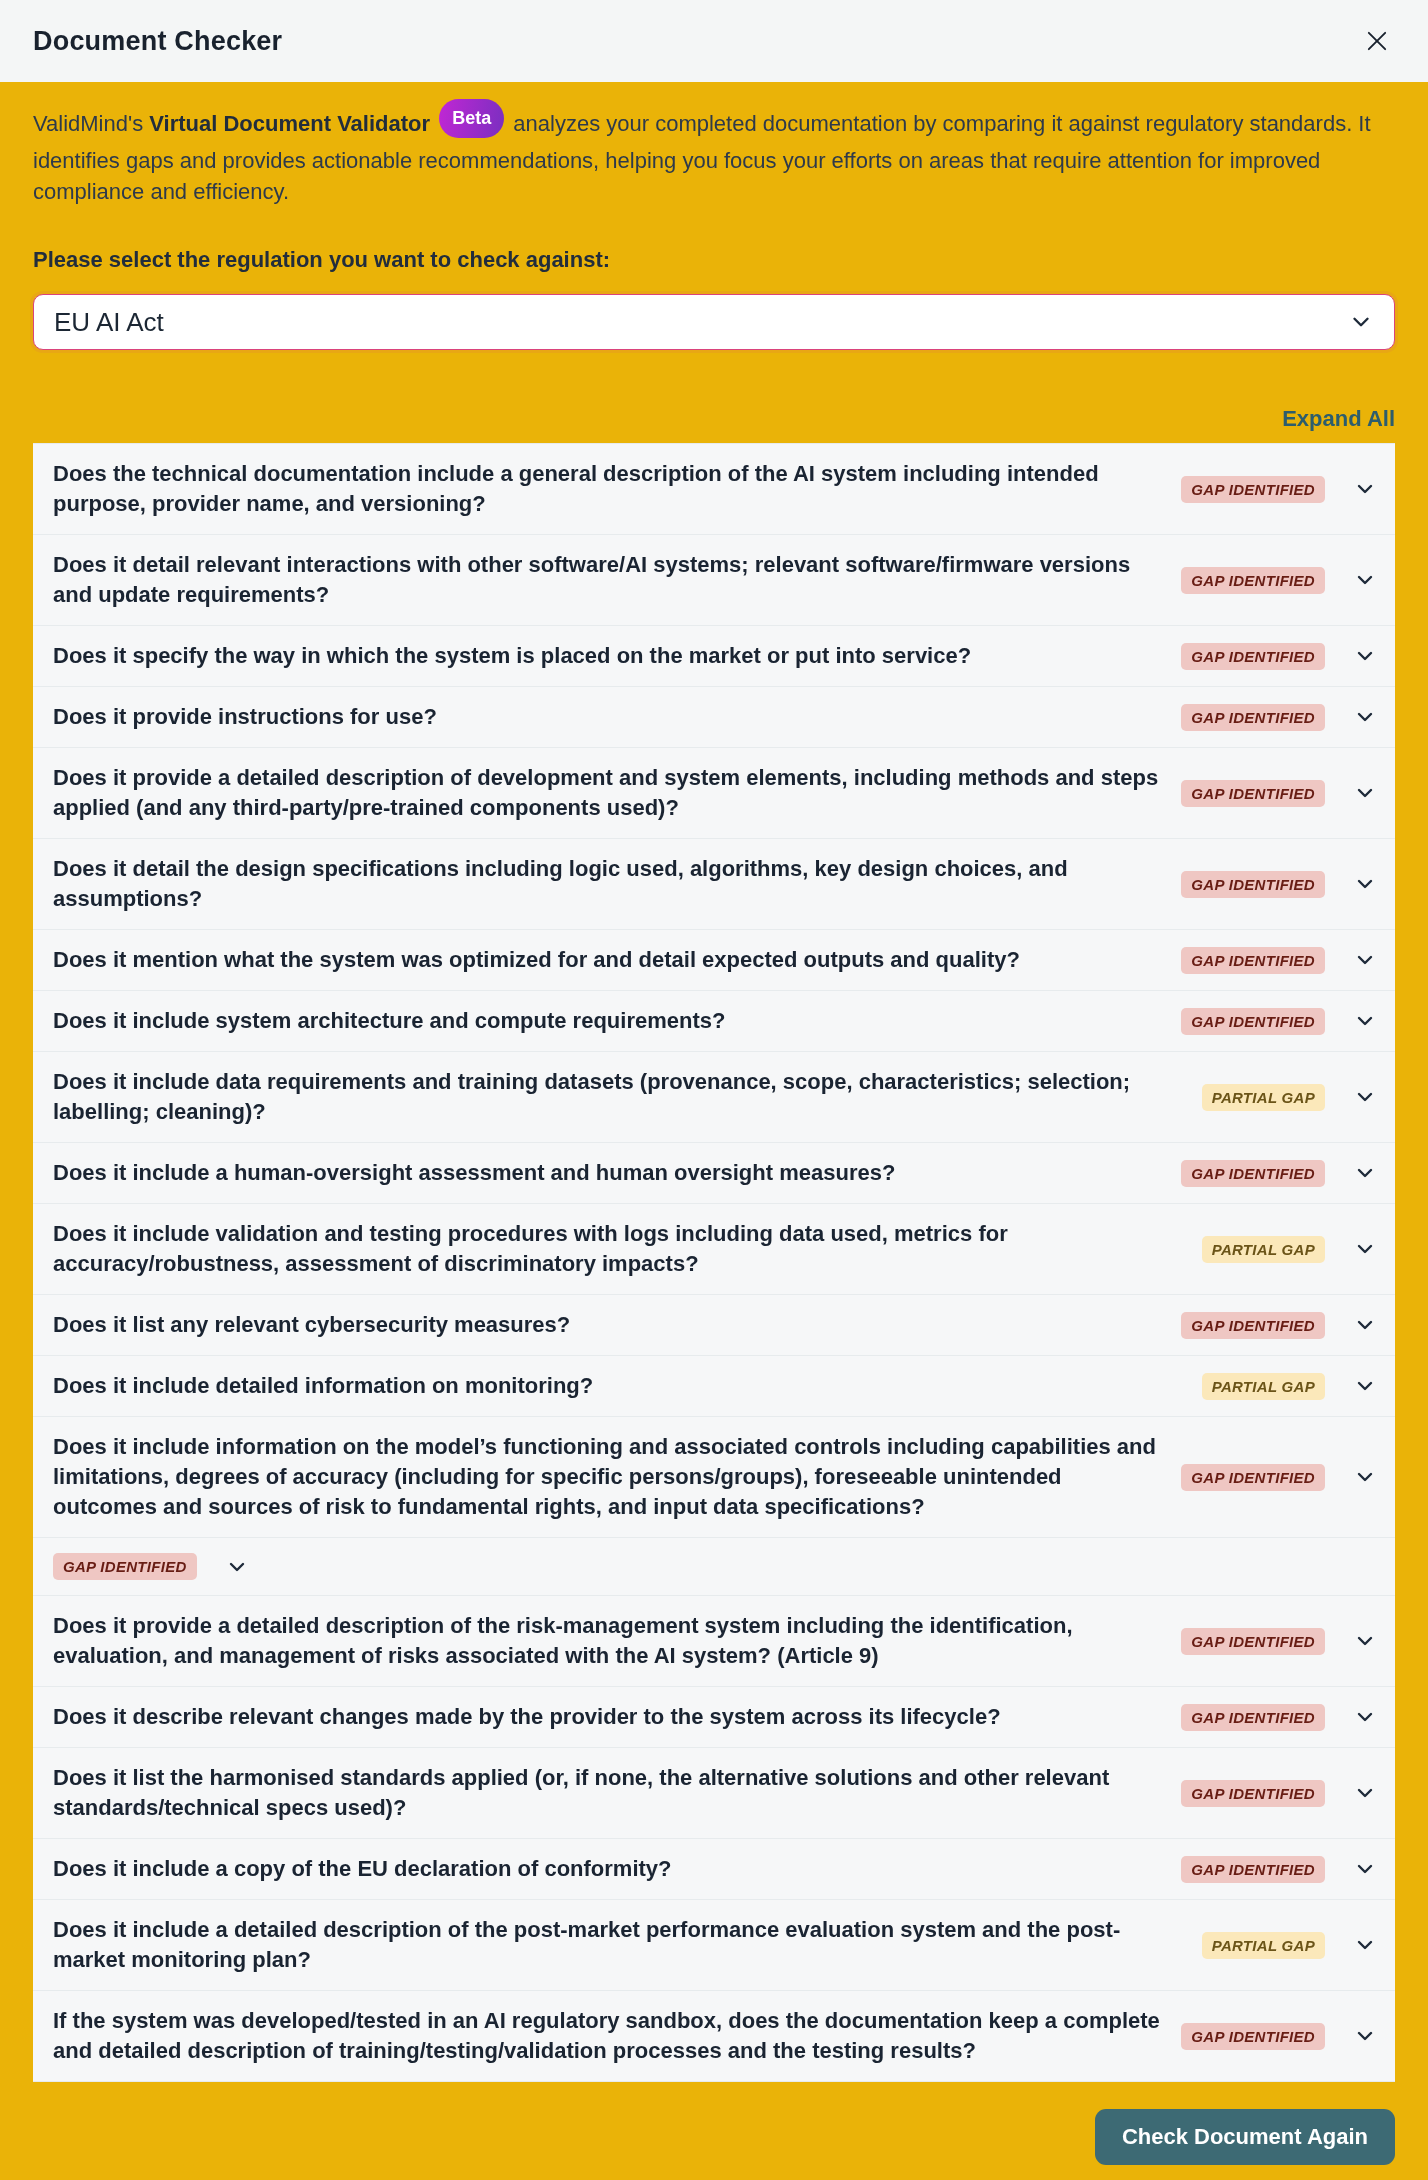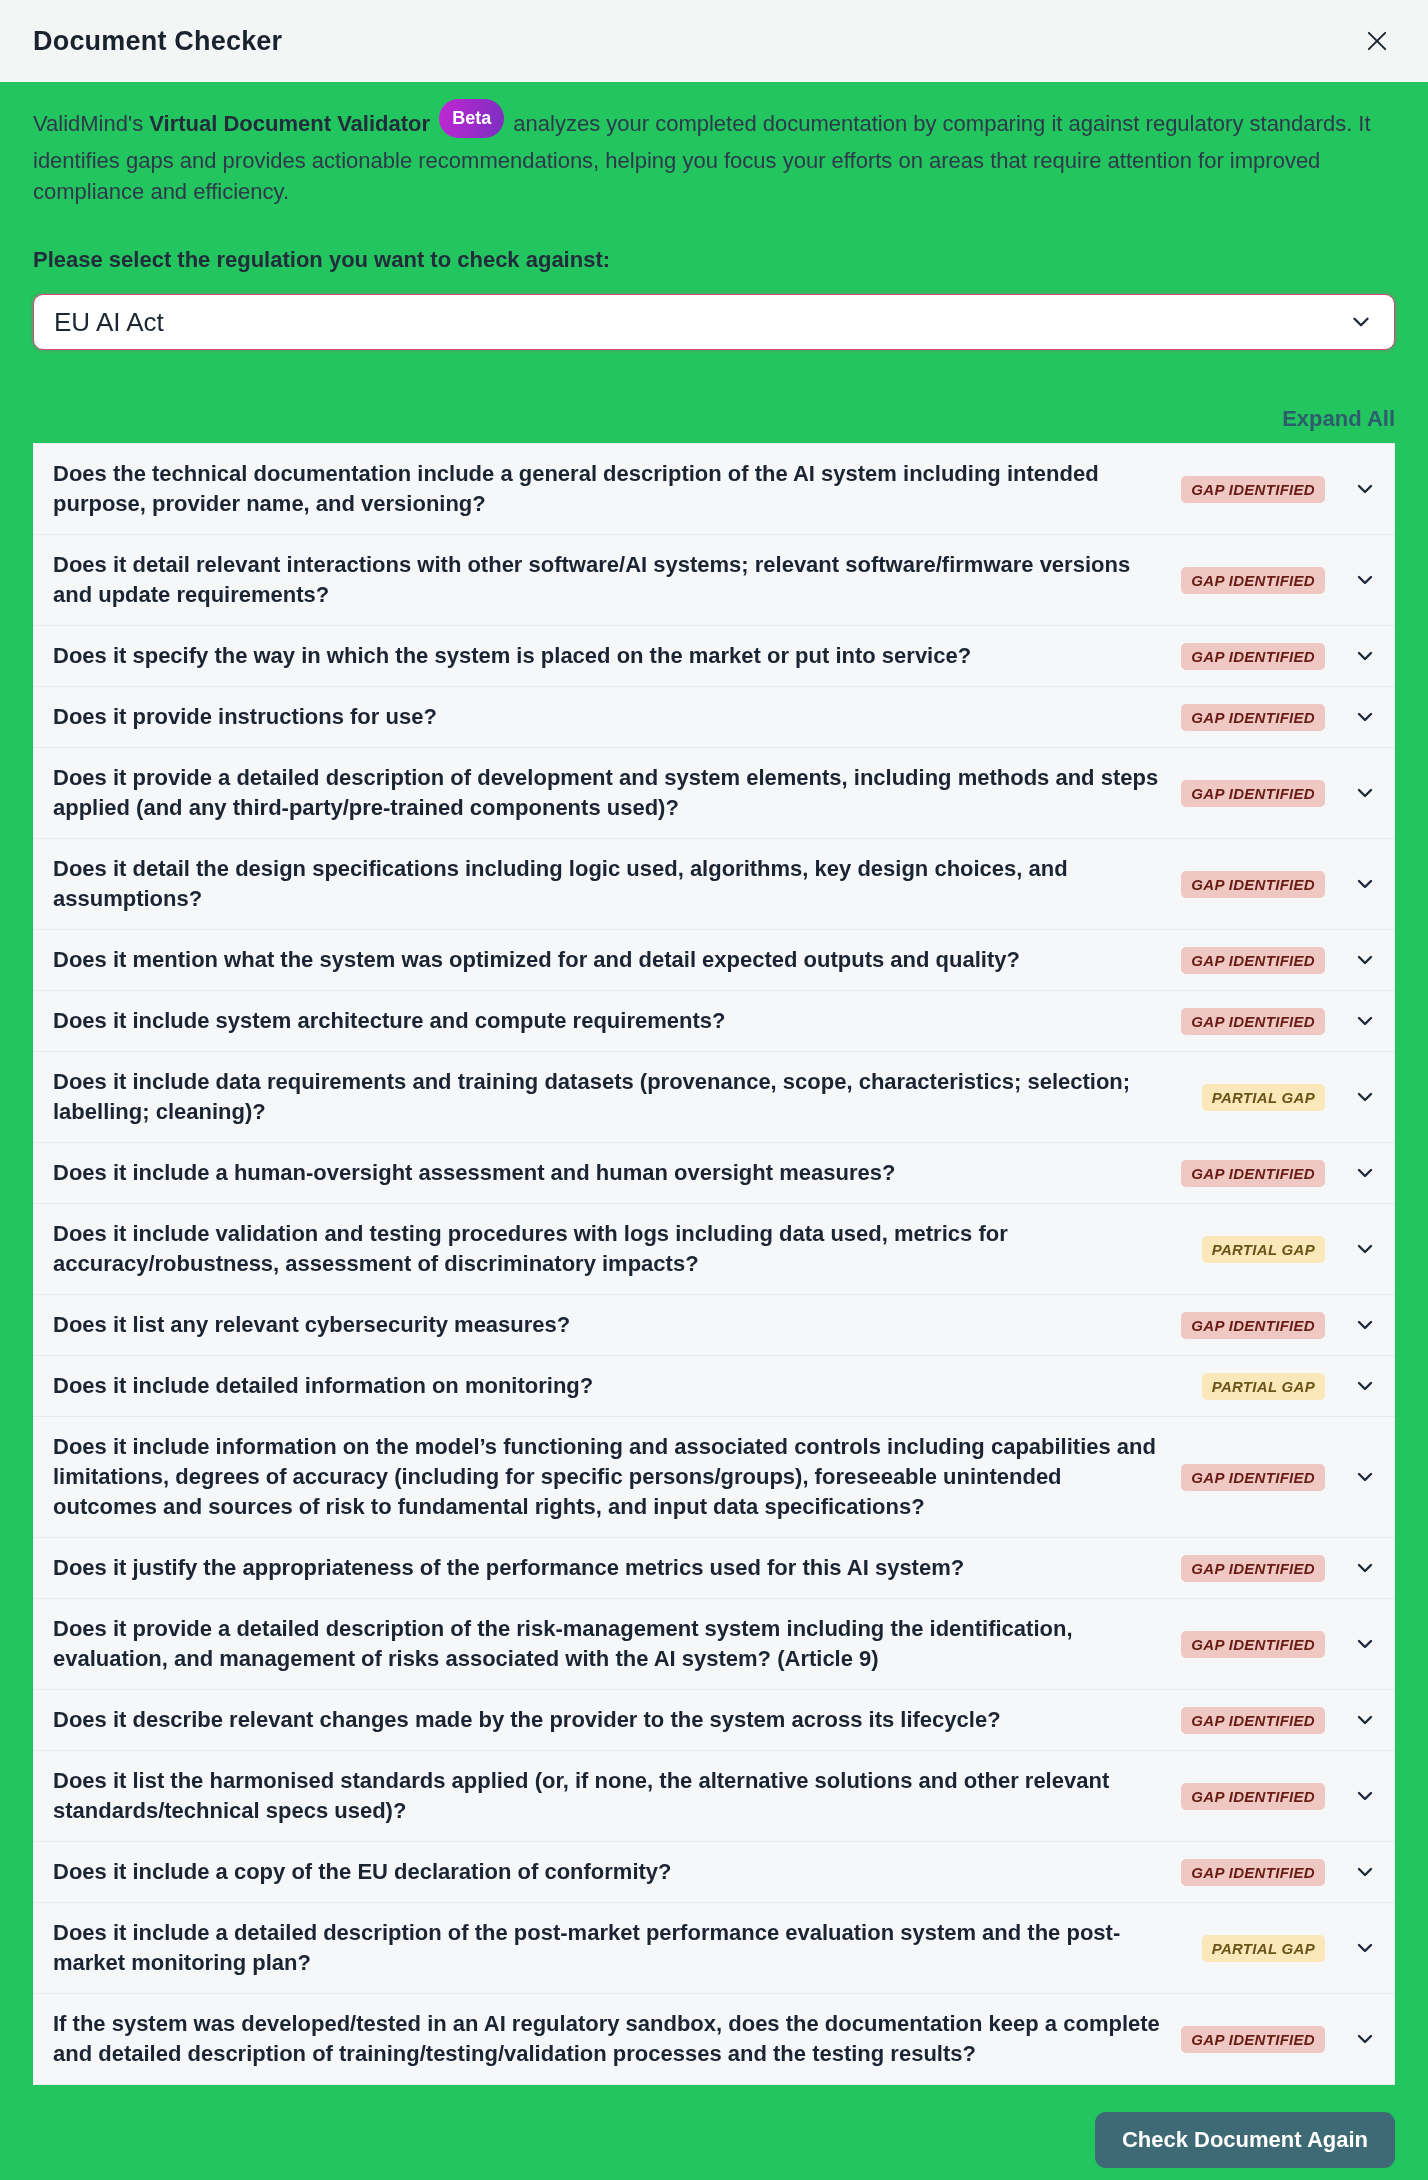--- a/index.html
+++ b/index.html
@@ -2,21 +2,21 @@
 <html><head>
 <meta charset="utf-8">
 <style>
   * { margin: 0; padding: 0; box-sizing: border-box; }
   html, body { width: 1428px; height: 2180px; overflow: hidden; }
   body {
     font-family: "Liberation Sans", "DejaVu Sans", sans-serif;
     background: #ffffff;
     color: #1a2432;
   }
-  .modal { width: 1428px; height: 2180px; background: #22c55e; display: flex; flex-direction: column; }
+  .modal { width: 1428px; height: 2180px; background: #eab308; display: flex; flex-direction: column; }
 
   
   .modal-header {
     height: 82px; flex-shrink: 0;
     background: #f4f6f6;
     display: flex; align-items: center; justify-content: space-between;
     padding: 0 33px;
   }
   .modal-title { font-size: 27px; font-weight: 700; color: #19222e; letter-spacing: 0.2px; }
   .close-btn {
@@ -230,21 +230,20 @@
         <div class="q-row">
     <div class="q-text">Does it include information on the model’s functioning and associated controls including capabilities and limitations, degrees of accuracy (including for specific persons/groups), foreseeable unintended outcomes and sources of risk to fundamental rights, and input data specifications?</div>
     <div class="q-right">
       <span class="badge badge-gap">GAP IDENTIFIED</span>
       <svg class="chev" width="24" height="24" viewBox="0 0 24 24" fill="none" stroke="currentColor" stroke-width="2.4" stroke-linecap="round" stroke-linejoin="round">
         <path d="M6 9l6 6 6-6"></path>
       </svg>
     </div>
   </div>
         <div class="q-row">
-    <div class="q-text">Does it justify the appropriateness of the performance metrics used for this AI system?</div>
     <div class="q-right">
       <span class="badge badge-gap">GAP IDENTIFIED</span>
       <svg class="chev" width="24" height="24" viewBox="0 0 24 24" fill="none" stroke="currentColor" stroke-width="2.4" stroke-linecap="round" stroke-linejoin="round">
         <path d="M6 9l6 6 6-6"></path>
       </svg>
     </div>
   </div>
         <div class="q-row">
     <div class="q-text">Does it provide a detailed description of the risk-management system including the identification, evaluation, and management of risks associated with the AI system? (Article 9)</div>
     <div class="q-right">

